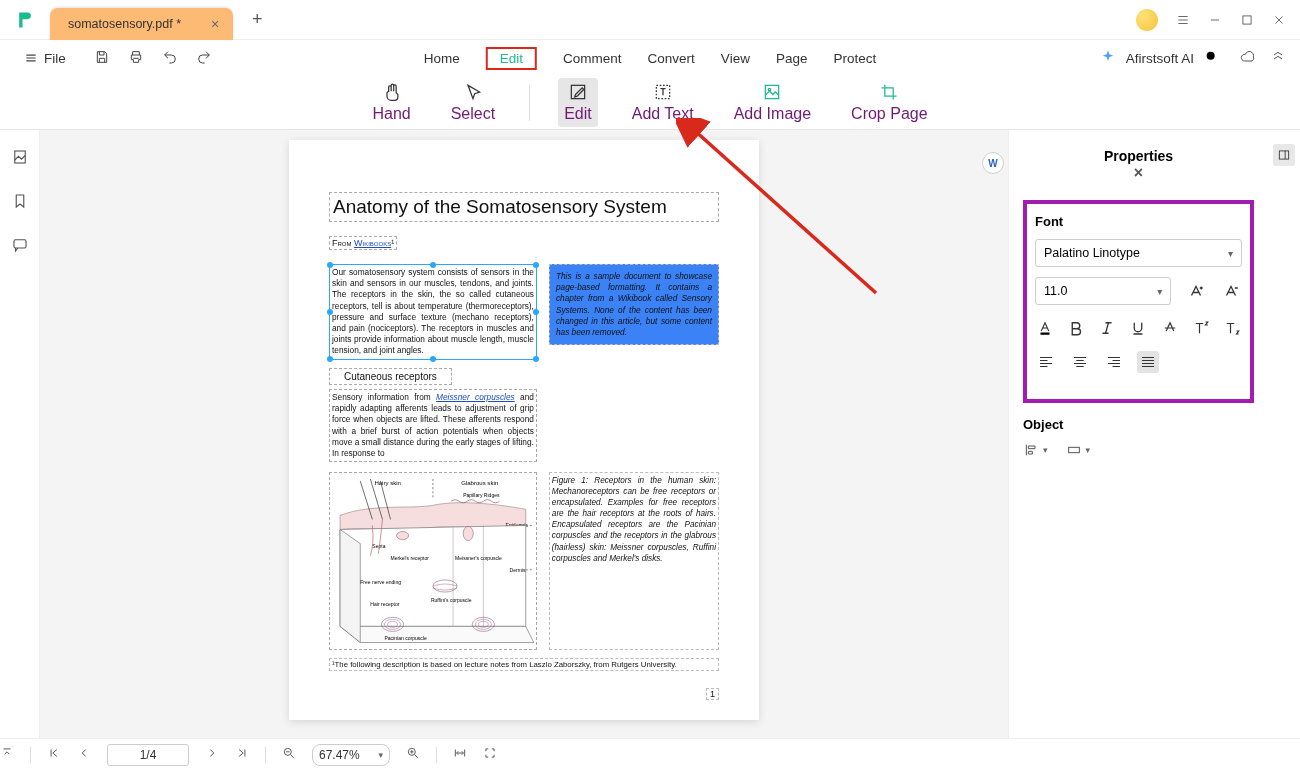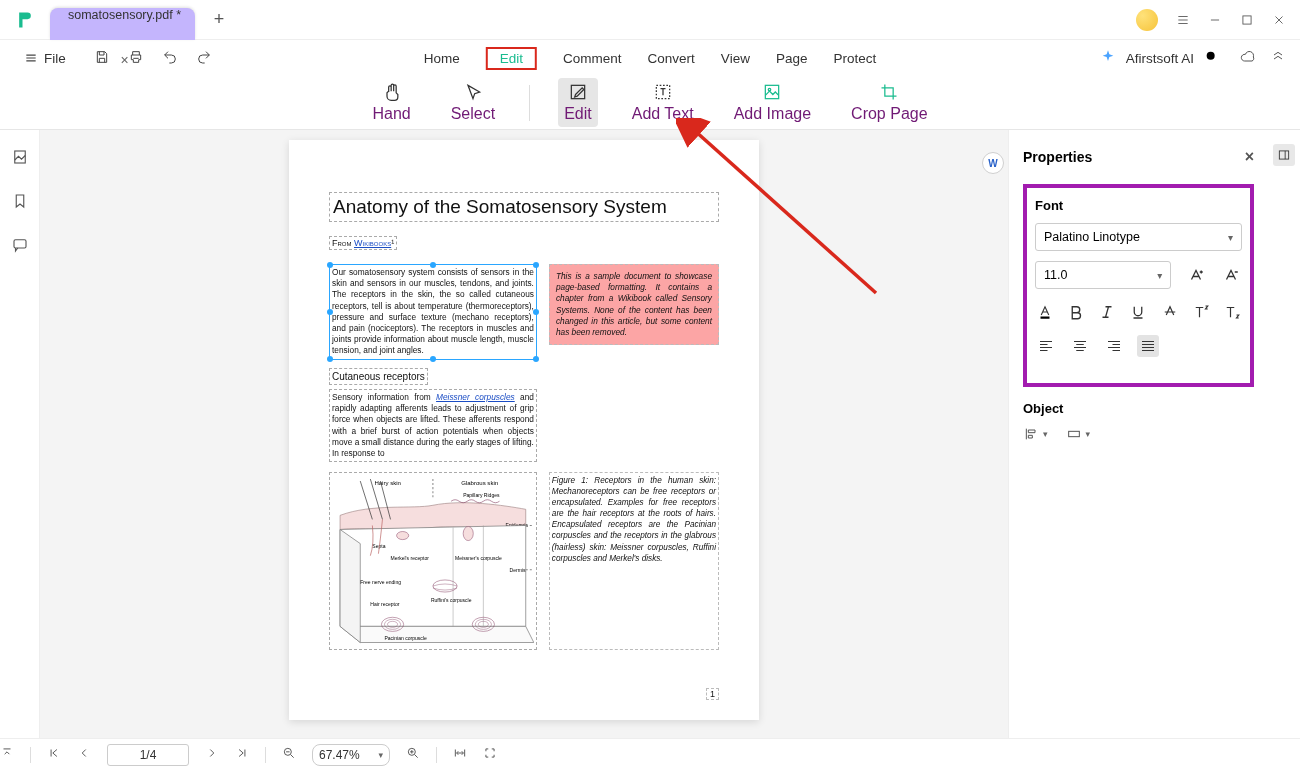--- a/index.html
+++ b/index.html
@@ -2,21 +2,21 @@
 <html><head>
 <meta charset="utf-8">
 <style>
 * { box-sizing: border-box; margin: 0; padding: 0; font-family: -apple-system, "Segoe UI", Arial, sans-serif; }
 body { width: 1300px; height: 770px; background: #fff; overflow: hidden; position: relative; }
 
 
 .titlebar { height: 40px; display: flex; align-items: center; border-bottom: 1px solid #eee; }
 .app-logo { width: 50px; display: flex; align-items: center; justify-content: center; }
 .app-logo svg { width: 20px; height: 20px; }
-.tab { height: 32px; margin-top: 8px; padding: 0 14px 0 18px; display: flex; align-items: center; gap: 30px; border-radius: 8px 8px 0 0; background: #c4b5fd; box-shadow: 0 -1px 3px rgba(0,0,0,0.12); font-size: 12.5px; color: #333; flex-direction: column; }
+.tab { height: 32px; margin-top: 8px; padding: 0 14px 0 18px; display: flex; align-items: center; gap: 30px; border-radius: 8px 8px 0 0; background: #fdba74; box-shadow: 0 -1px 3px rgba(0,0,0,0.12); font-size: 12.5px; color: #333; }
 .tab .close { color: #666; font-size: 14px; cursor: pointer; }
 .newtab { width: 28px; height: 28px; margin-left: 10px; display: flex; align-items: center; justify-content: center; color: #555; font-size: 18px; cursor: pointer; }
 .titlebar-right { margin-left: auto; display: flex; align-items: center; gap: 18px; padding-right: 14px; }
 .titlebar-right .win-icon { width: 14px; height: 14px; display: flex; align-items: center; justify-content: center; color: #555; }
 .titlebar-right svg { width: 14px; height: 14px; stroke: #555; fill: none; stroke-width: 1.5; }
 .circle-badge { width: 22px; height: 22px; border-radius: 50%; background: radial-gradient(circle at 30% 30%, #ffe27a, #f6c33a); }
 
 
 .menubar { height: 36px; display: flex; align-items: center; padding: 0 14px; font-size: 13.5px; color: #333; }
 .file-btn { display: flex; align-items: center; gap: 6px; padding: 4px 10px; margin-right: 10px; cursor: pointer; }
@@ -54,44 +54,44 @@
 
 
 .page { width: 470px; height: 580px; background: #fff; margin-top: 10px; box-shadow: 0 2px 8px rgba(0,0,0,0.12); padding: 52px 40px 20px 40px; position: relative; font-family: "Palatino Linotype", Georgia, serif; color: #111; }
 .page .box { border: 1px dashed #aaa; }
 .page .title { font-size: 19px; font-weight: 400; padding: 3px; margin-bottom: 10px; font-family: Arial, sans-serif; }
 .page .from { font-size: 9px; padding: 1px 2px; display: inline-block; font-variant: small-caps; }
 .page .from a { color: #1a4cc4; text-decoration: underline; }
 .page .cols { display: flex; gap: 12px; margin-top: 14px; }
 .page .col-l { width: 55%; font-size: 8.3px; text-align: justify; line-height: 1.35; }
 .page .col-r { width: 45%; font-size: 8.3px; font-style: italic; line-height: 1.35; }
-.page .pinkbox { background: #fca5a5; padding: 6px; border: 1px dashed #bbb; text-align: justify; }
+.page .pinkbox { background: #3b82f6; padding: 6px; border: 1px dashed #bbb; text-align: justify; }
 .page .selected { border: 1px solid #2aa6ff; position: relative; padding: 2px; }
 .page .selected .handle { position: absolute; width: 6px; height: 6px; background: #2aa6ff; border-radius: 50%; }
 .page .h-tl { top:-3px; left:-3px } .page .h-tc { top:-3px; left:50%; margin-left:-3px } .page .h-tr { top:-3px; right:-3px }
 .page .h-ml { top:50%; left:-3px; margin-top:-3px } .page .h-mr { top:50%; right:-3px; margin-top:-3px }
 .page .h-bl { bottom:-3px; left:-3px } .page .h-bc { bottom:-3px; left:50%; margin-left:-3px } .page .h-br { bottom:-3px; right:-3px }
-.page .subhead { font-family: Arial, sans-serif; font-size: 10px; margin-top: 8px; padding: 1px 2px; display: inline-block; }
+.page .subhead { font-family: Arial, sans-serif; font-size: 10px; margin-top: 8px; padding: 1px 14px; display: inline-block; }
 .page .figure { margin-top: 10px; display: flex; gap: 12px; }
 .page .figure .img { width: 55%; height: 178px; border: 1px dashed #aaa; position: relative; background: #fff; }
 .page .figure .cap { width: 45%; font-size: 8.2px; font-style: italic; text-align: justify; line-height: 1.35; border: 1px dashed #bbb; padding: 2px; }
 .page .footnote { font-size: 7.8px; margin-top: 8px; border: 1px dashed #bbb; padding: 1px 2px; }
 .page .pnum { position: absolute; bottom: 20px; right: 40px; font-size: 9px; border: 1px dashed #bbb; padding: 0 3px; }
 .page a.meissner { color: #1a4cc4; text-decoration: underline; font-style: italic; }
 
 
 .skin-svg { position:absolute; inset:2px; }
 
 
 .word-badge { position: absolute; top: 22px; right: 4px; width: 22px; height: 22px; border-radius: 50%; background: #fff; border: 1px solid #d0d0d0; display: flex; align-items: center; justify-content: center; }
 .word-badge span { font-size: 10px; font-weight: bold; color: #2a62c9; }
 
 
 .props { width: 260px; border-left: 1px solid #eee; padding: 18px 14px; position: relative; }
-.props .hdr { display: flex; justify-content: space-between; align-items: center; font-size: 14px; font-weight: 600; margin-bottom: 18px; }
+.props .hdr { display: flex; justify-content: space-between; align-items: center; font-size: 14px; font-weight: 600; margin-bottom: 18px; flex-direction: column; }
 .props .hdr .x { font-size: 16px; color: #555; cursor: pointer; }
 .props .section-title { font-size: 13px; font-weight: 600; margin-bottom: 10px; }
 .props .redbox { border: 4px solid #a21caf; padding: 10px 8px 14px 8px; margin-bottom: 14px; }
 .props .select { width: 100%; height: 28px; border: 1px solid #ccc; border-radius: 3px; padding: 0 8px; font-size: 12.5px; display: flex; align-items: center; justify-content: space-between; margin-bottom: 10px; background:#fff; }
 .props .select .chev { font-size: 10px; color: #666; }
 .props .sizerow { display: flex; gap: 14px; align-items: center; margin-bottom: 12px; }
 .props .sizerow .select { width: 140px; margin-bottom: 0; }
 .props .iconbtn { width: 22px; height: 22px; display: flex; align-items: center; justify-content: center; cursor: pointer; }
 .props .iconbtn svg { width: 18px; height: 18px; stroke: #333; fill: none; stroke-width: 1.5; }
 .props .row { display: flex; gap: 12px; margin-bottom: 12px; }
@@ -346,20 +346,21 @@
               <ellipse rx="5" ry="3" fill="none" stroke="#846" stroke-width="0.4"></ellipse>
             </g>
             <text x="52" y="164" font-size="5">Pacinian corpuscle</text>
 
             <path d="M50 44 q-2 20 -4 34" stroke="#b66" stroke-width="0.7" fill="none"></path>
             <text x="38" y="130" font-size="5">Hair receptor</text>
           </svg>
         </div>
         <div class="cap">Figure 1: Receptors in the human skin: Mechanoreceptors can be free receptors or encapsulated. Examples for free receptors are the hair receptors at the roots of hairs. Encapsulated receptors are the Pacinian corpuscles and the receptors in the glabrous (hairless) skin: Meissner corpuscles, Ruffini corpuscles and Merkel's disks.</div>
       </div>
+      <div class="footnote">¹The following description is based on lecture notes from Laszlo Zaborszky, from Rutgers University.</div>
       <div class="pnum">1</div>
     </div>
   </div>
 
   <div class="props">
     <div class="hdr">
       <span>Properties</span>
       <span class="x">×</span>
     </div>
     <div class="redbox">

